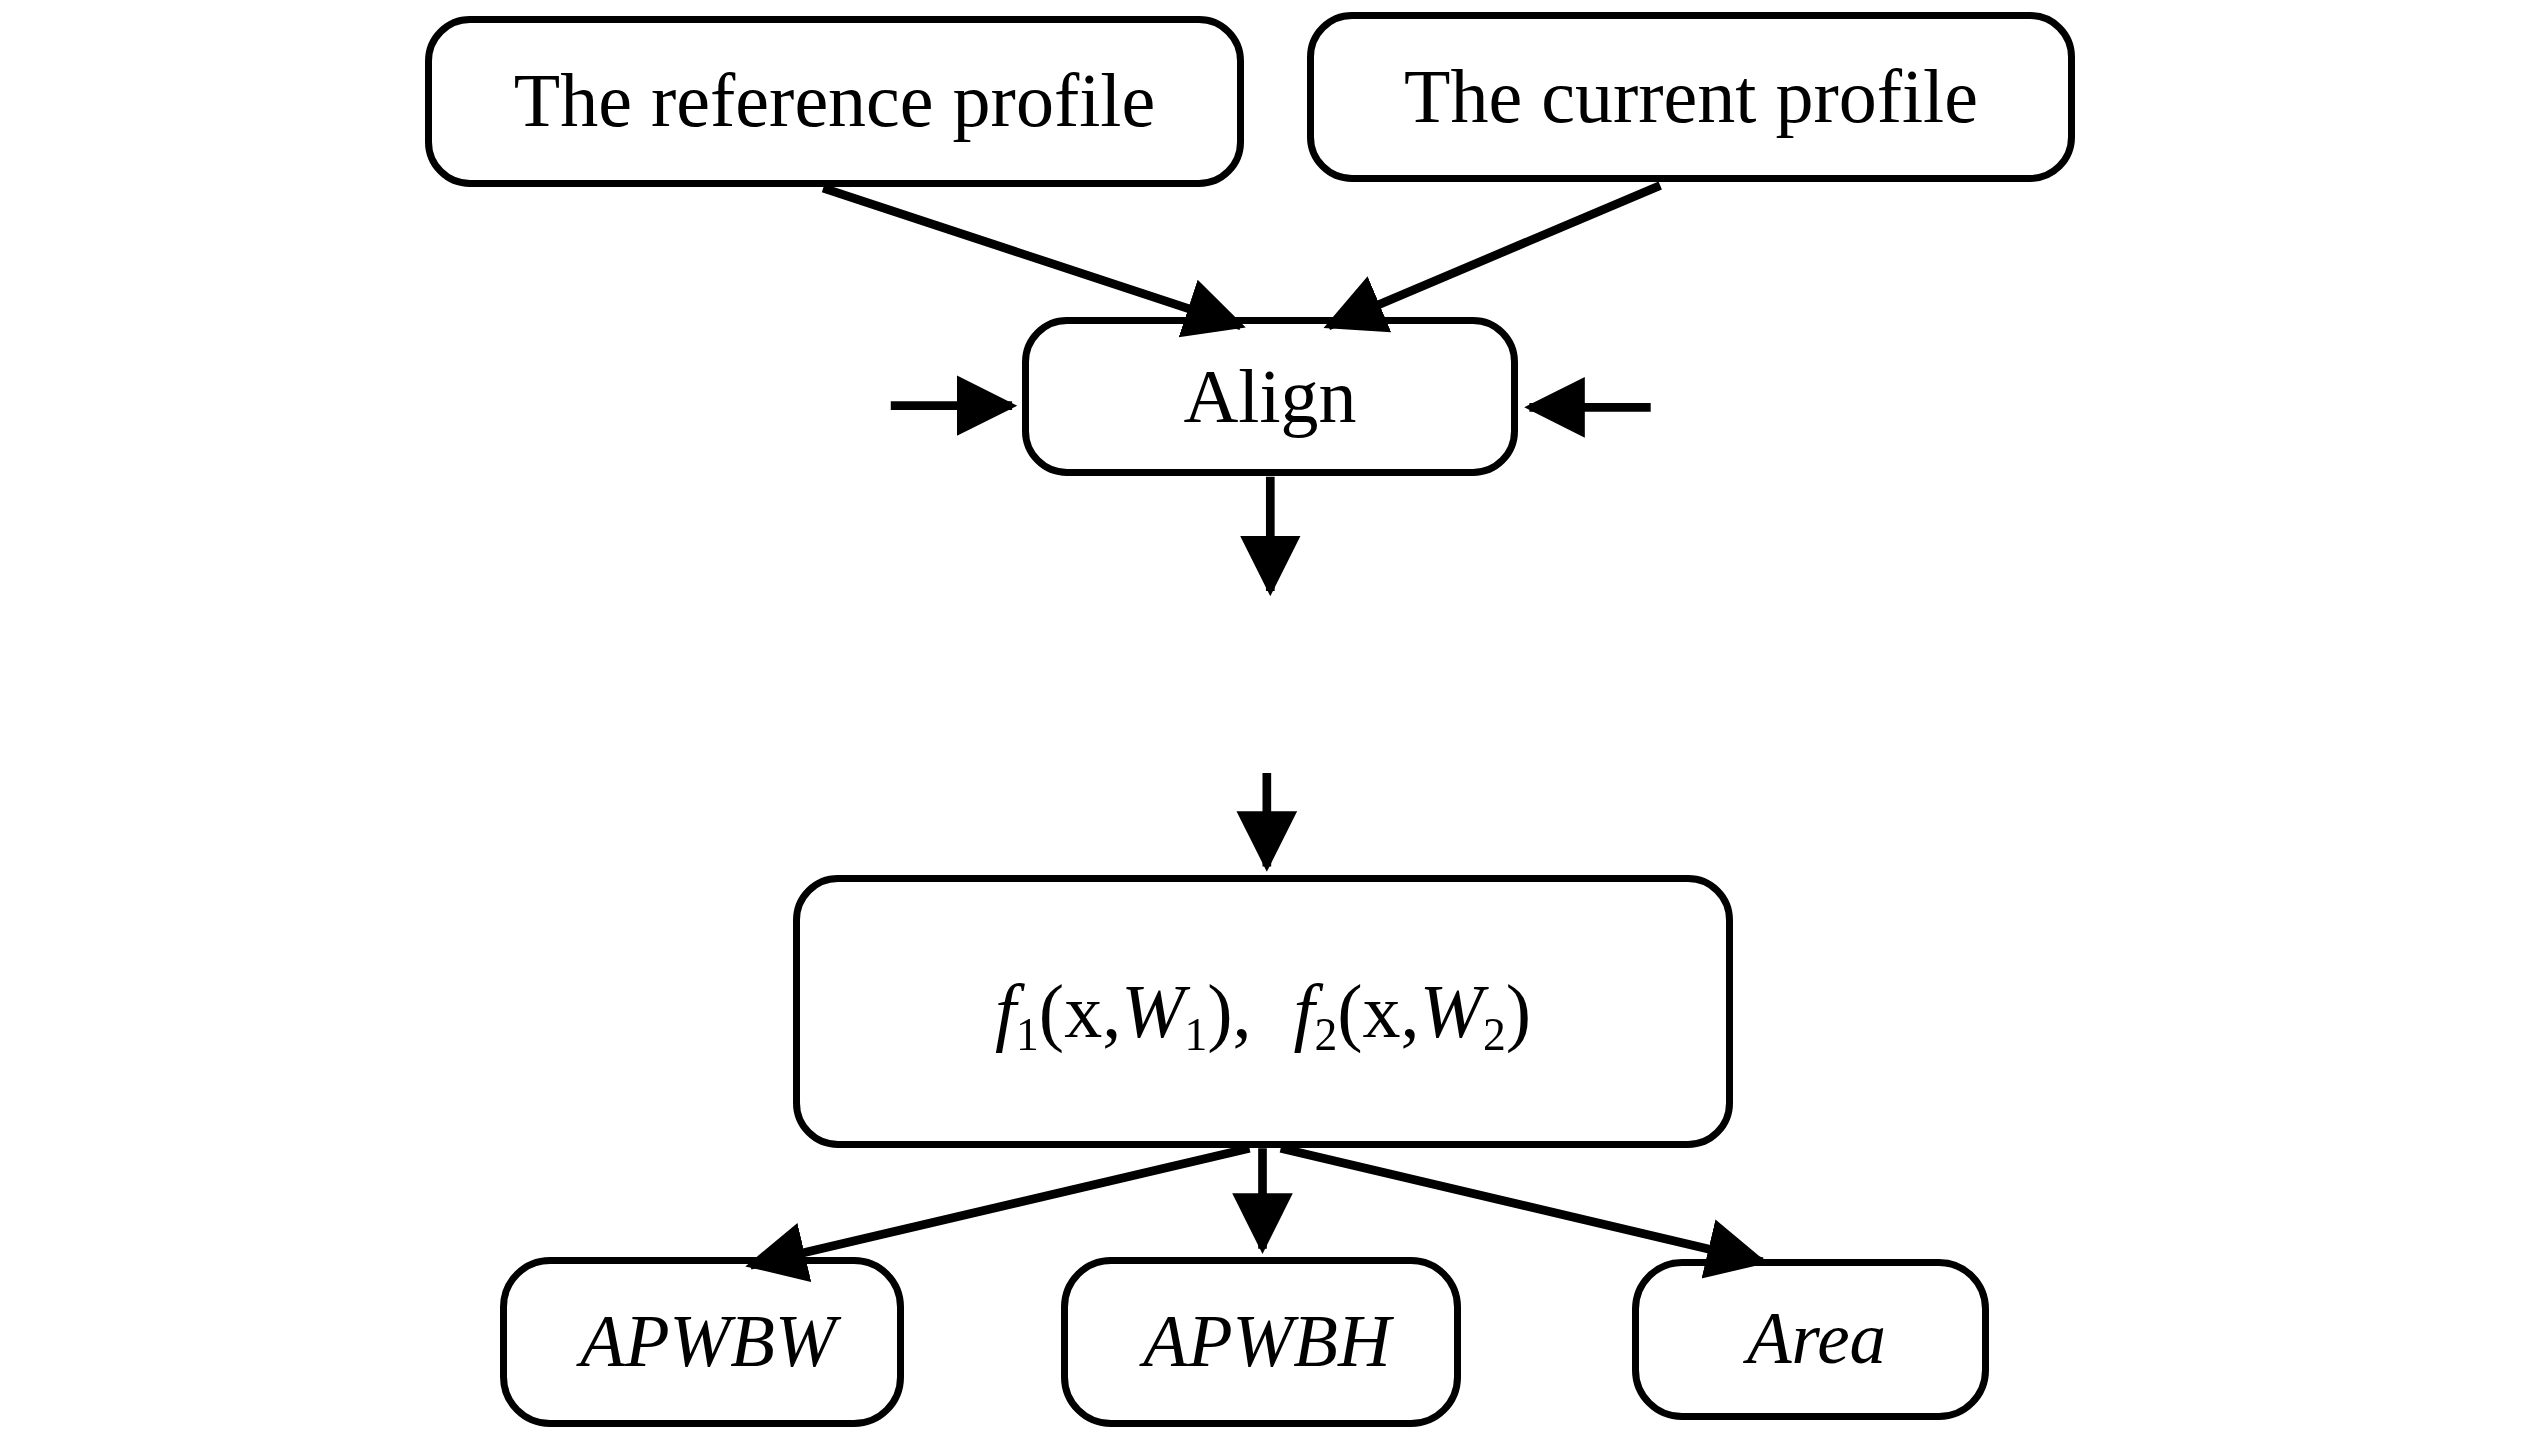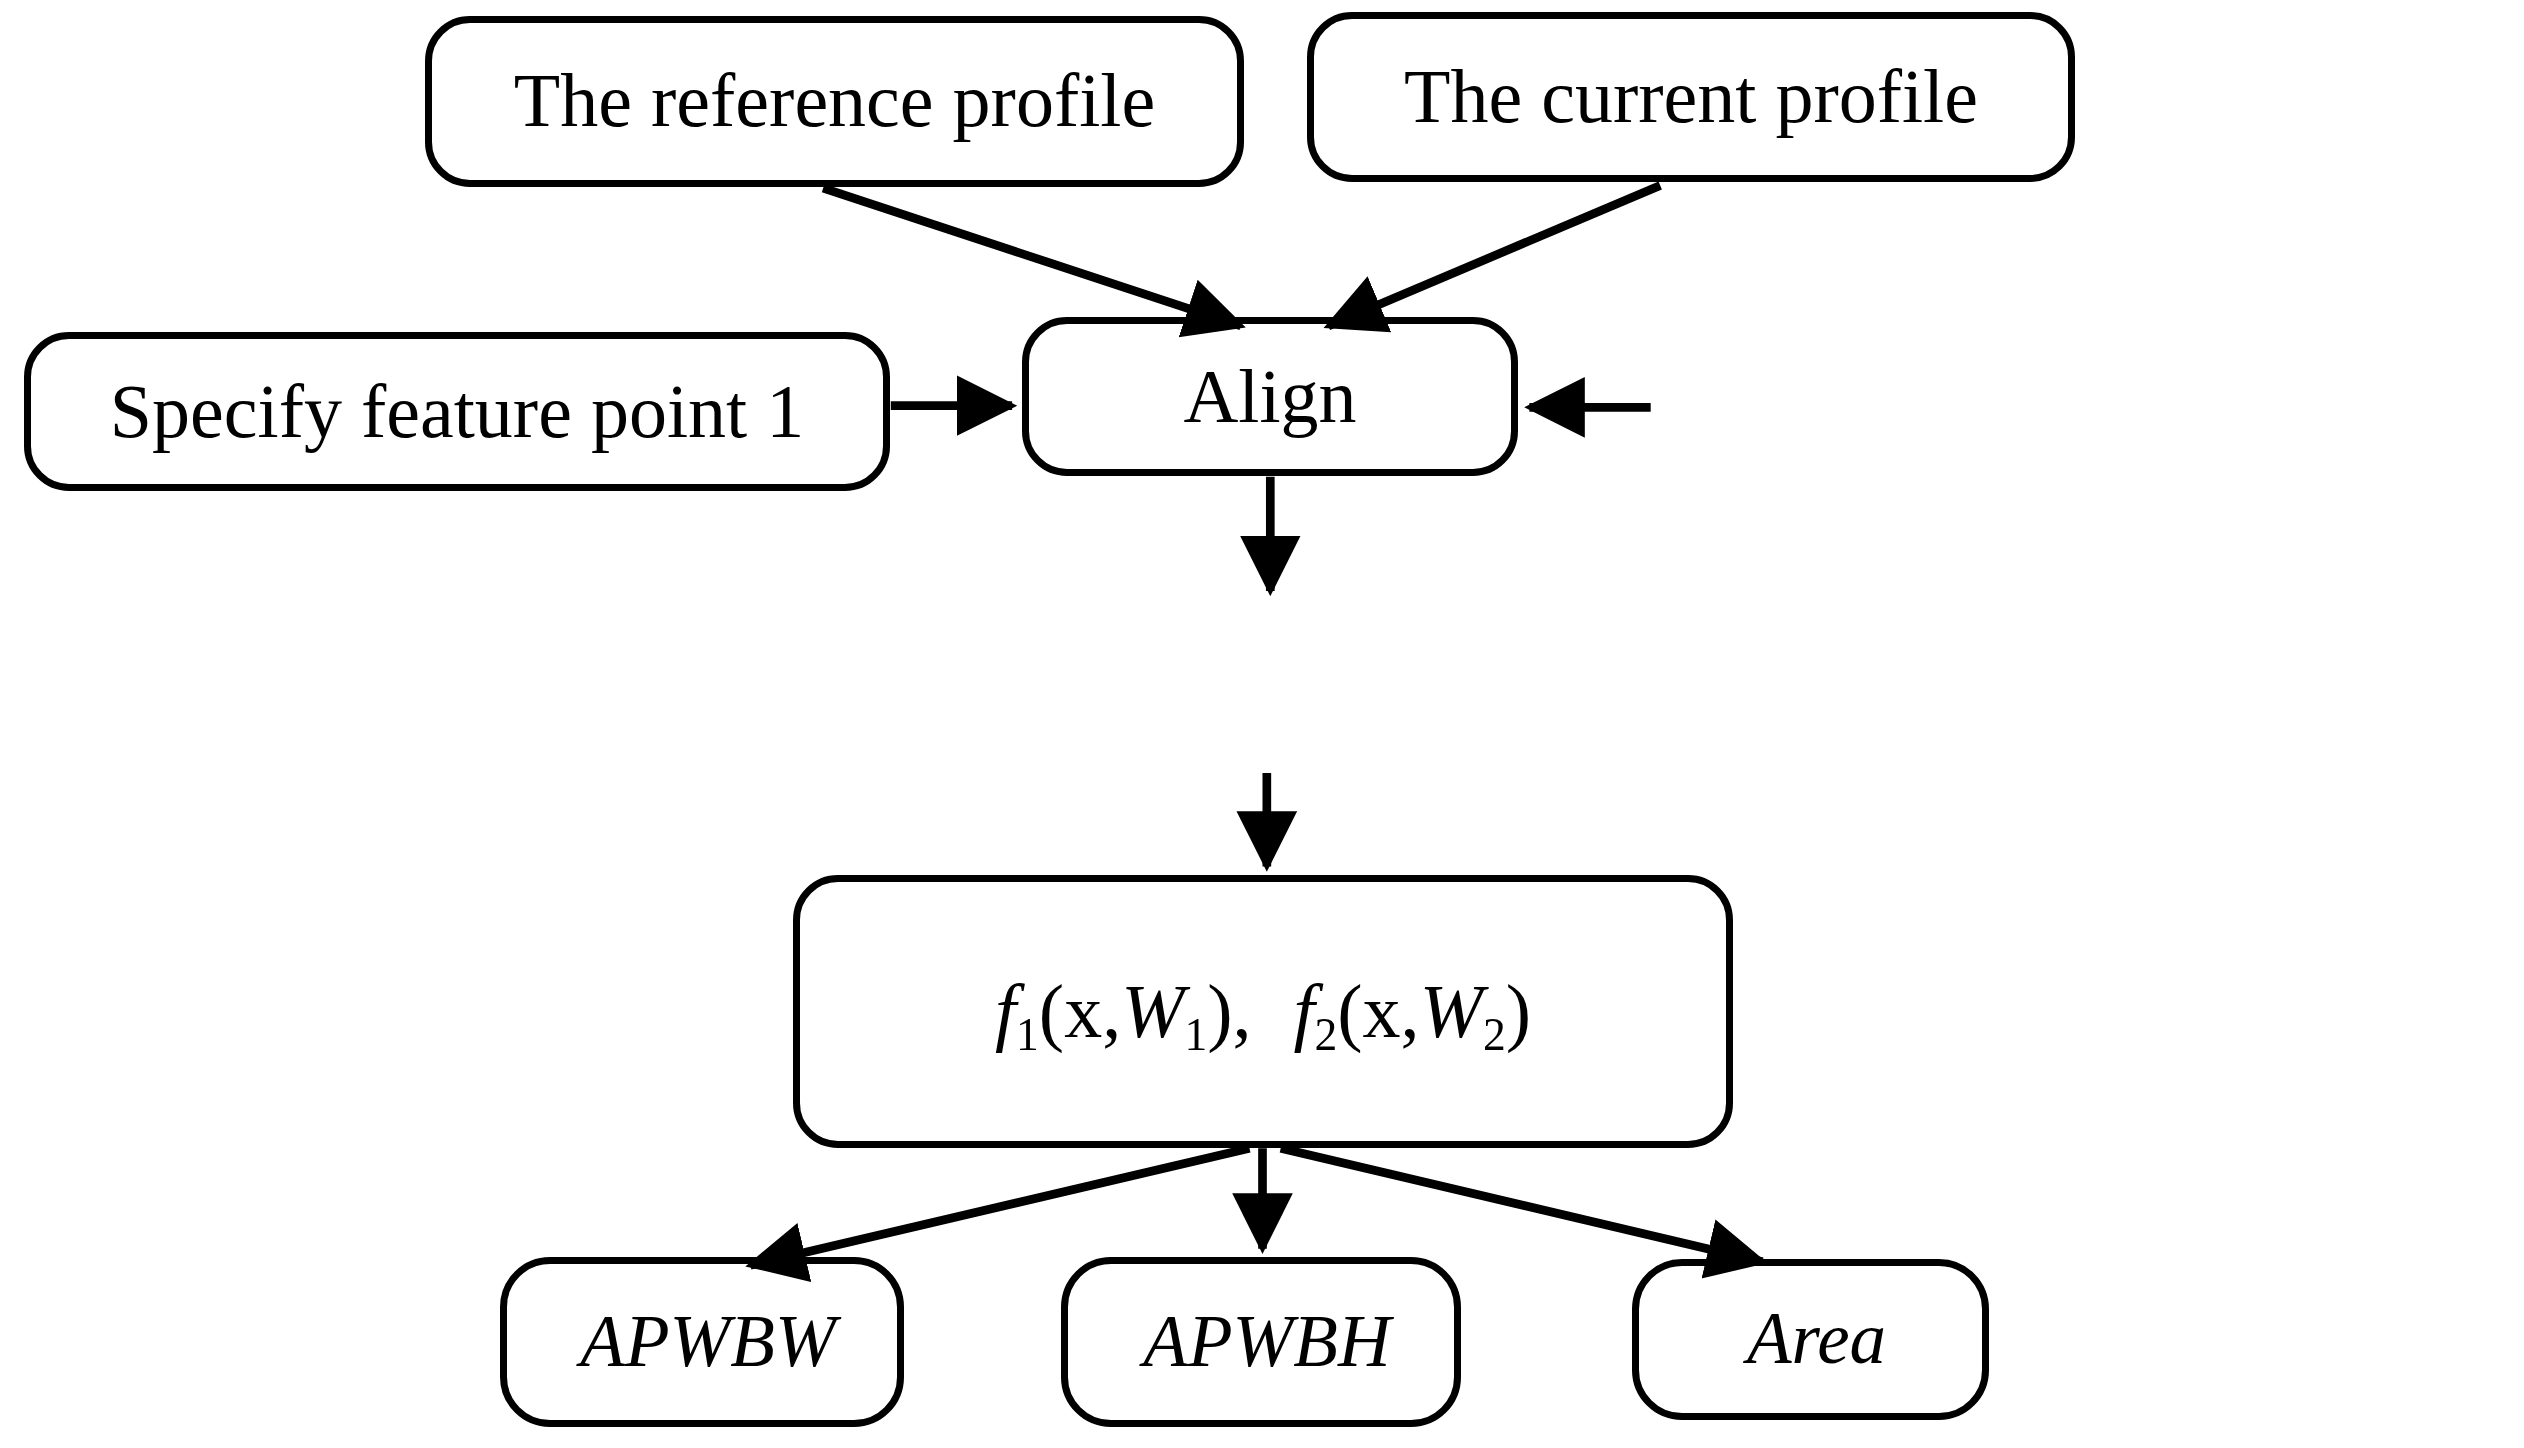--- a/index.html
+++ b/index.html
@@ -71,23 +71,20 @@
 <div class="stage">
 
   <div class="box" id="box-cur">
     <span>The current profile</span>
   </div>
 
   <div class="box" id="box-ref">
     <span>The reference profile</span>
   </div>
 
-  <div class="box" id="box-f1">
-    <span>Specify feature point 1</span>
-  </div>
 
   <div class="box" id="box-align">
     <span>Align</span>
   </div>
 
 
 
   <div class="box" id="box-curve">
     <div class="formula"><span class="it">f</span><sub>1</sub><span>(x,</span><span class="it">W</span><sub>1</sub><span class="gap">),</span><span class="it">f</span><sub>2</sub><span>(x,</span><span class="it">W</span><sub>2</sub><span>)</span></div>
   </div>

